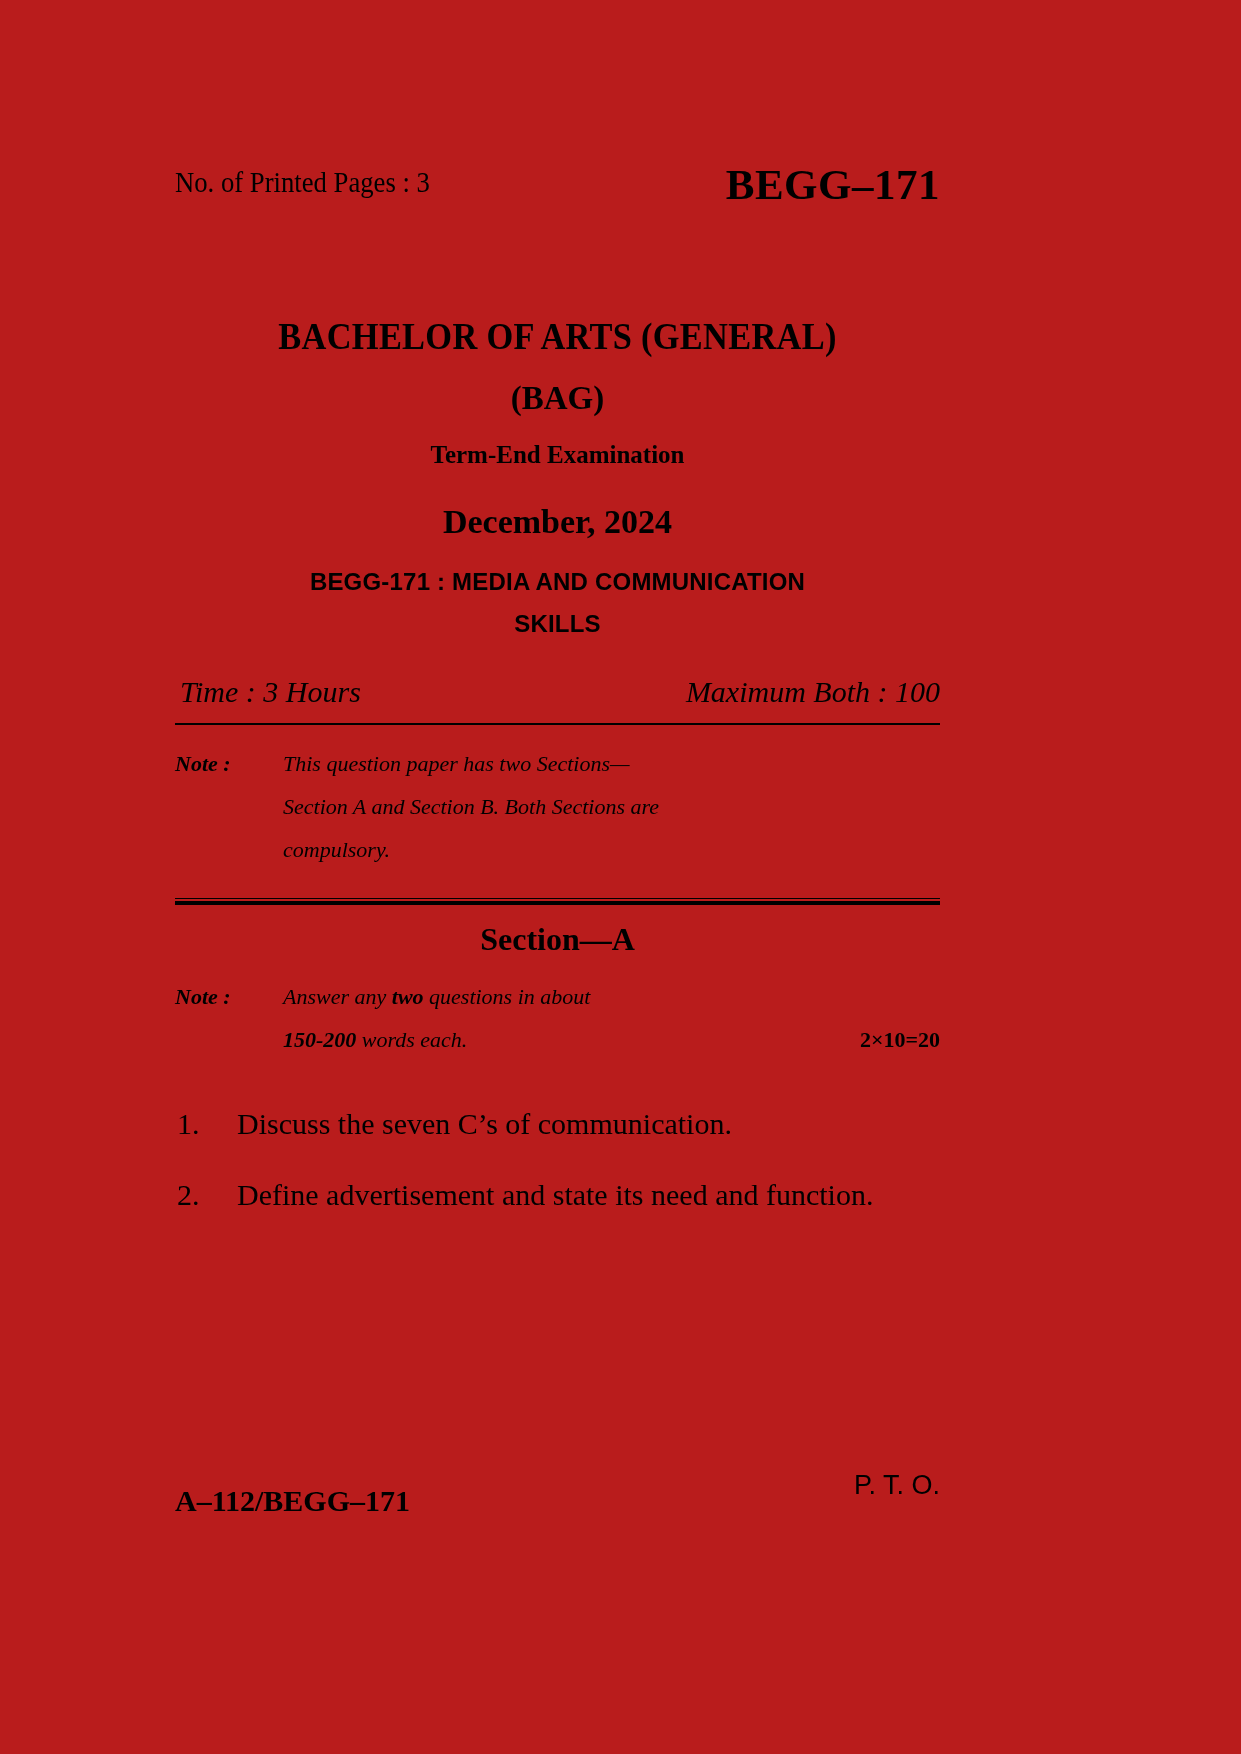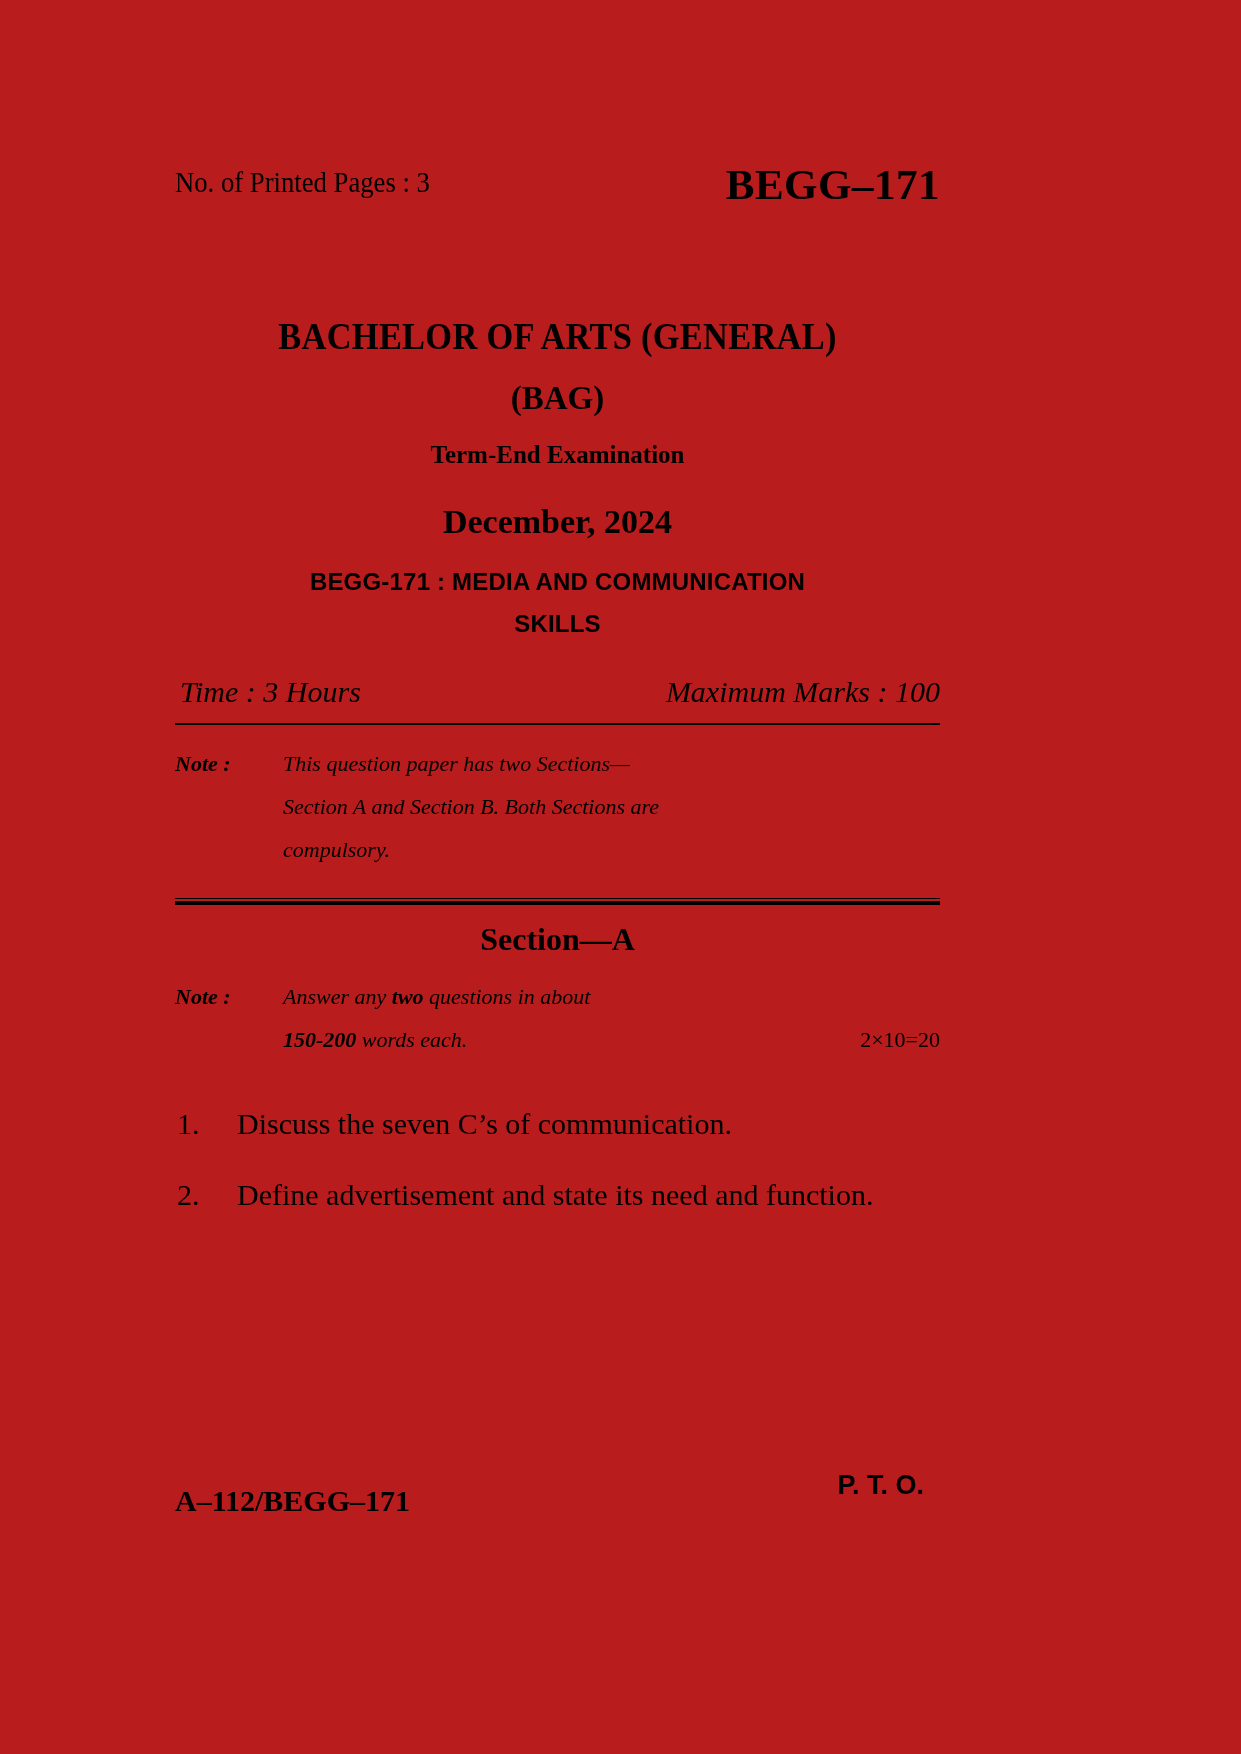--- a/index.html
+++ b/index.html
@@ -157,21 +157,21 @@
   .note p.last {
     text-align: left;
   }
   .note b {
     font-weight: bold;
     font-style: italic;
   }
   .note-marks {
     float: right;
     font-style: normal;
-    font-weight: normal;
+    font-weight: bold;
   }
 
   
   .section-heading {
     text-align: center;
     font-size: 32px;
     font-weight: bold;
     margin-top: 16px;
     margin-bottom: 6px;
   }
@@ -213,25 +213,25 @@
   .footer .f-left {
     position: absolute;
     left: 0;
     top: 16px;
     font-size: 30px;
     font-weight: bold;
     white-space: nowrap;
   }
   .footer .f-right {
     position: absolute;
-    right: 16px;
+    right: 0;
     top: 2px;
     font-family: "Liberation Sans", "DejaVu Sans", sans-serif;
     font-size: 27px;
-    font-weight: bold;
+    font-weight: normal;
     white-space: nowrap;
   }
 </style>
 </head>
 <body>
 
 <div class="page">
   <div class="content">
 
     <div class="topbar">
@@ -245,21 +245,21 @@
       <div class="t-line t-exam">Term-End Examination</div>
       <div class="t-line t-session">December, 2024</div>
       <div class="t-subject">
         <div>BEGG-171 : MEDIA AND COMMUNICATION</div>
         <div>SKILLS</div>
       </div>
     </div>
 
     <div class="timemarks">
       <div class="left">Time : 3 Hours</div>
-      <div class="right">Maximum Marks : 100</div>
+      <div class="right">Maximum Both : 100</div>
     </div>
 
     <div class="rule-single"></div>
 
     <div class="note">
       <span class="note-label">Note :</span>
       <p>This question paper has two Sections—</p>
       <p>Section A and Section B. Both Sections are</p>
       <p class="last">compulsory.</p>
     </div>

